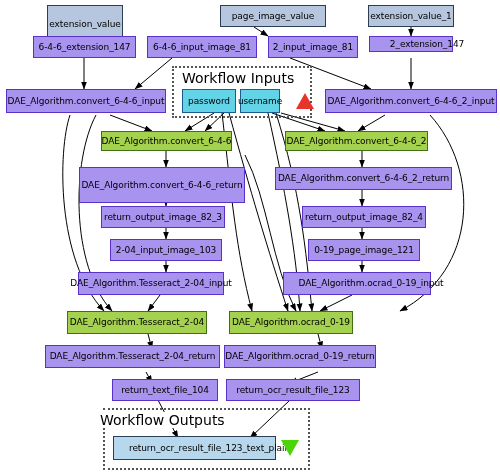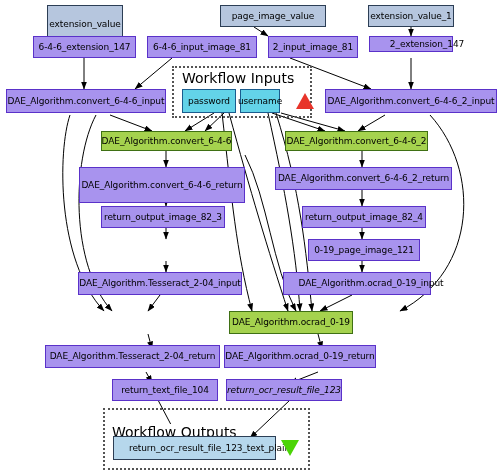--- a/index.html
+++ b/index.html
@@ -156,21 +156,21 @@
 
       <path d="M158,400 L178,438"></path>
       <path d="M290,400 L250,438"></path>
     </g>
   </svg>
 
   <div class="cluster" style="left:172px; top:66px; width:140px; height:52px;"></div>
   <div class="cluster-label" style="left:181px; top:70px;">Workflow Inputs</div>
 
   <div class="cluster" style="left:103px; top:408px; width:207px; height:62px;"></div>
-  <div class="cluster-label" style="left:111px; top:412px;margin-top:12px;">Workflow Outputs</div>
+  <div class="cluster-label" style="left:99px; top:412px;">Workflow Outputs</div>
 
   <div class="node src" style="left:47px; top:5px; width:76px; height:38px;">
     <span>extension_value</span>
   </div>
   <div class="node src" style="left:220px; top:5px; width:106px; height:22px;">
     <span>page_image_value</span>
   </div>
   <div class="node src" style="left:368px; top:5px; width:86px; height:22px;">
     <span>extension_value_1</span>
   </div>
@@ -217,46 +217,52 @@
     <span>DAE_Algorithm.convert_6-4-6_2_return</span>
   </div>
 
   <div class="node data" style="left:101px; top:206px; width:124px; height:22px;">
     <span>return_output_image_82_3</span>
   </div>
   <div class="node data" style="left:302px; top:206px; width:124px; height:22px;">
     <span>return_output_image_82_4</span>
   </div>
 
+  <div class="node data" style="left:110px; top:239px; width:112px; height:22px;">
+    <span>2-04_input_image_103</span>
+  </div>
   <div class="node data" style="left:308px; top:239px; width:112px; height:22px;">
     <span>0-19_page_image_121</span>
   </div>
 
-  <div class="node data" style="left:78px; top:272px; width:164px; height:23px;">
+  <div class="node data" style="left:78px; top:272px; width:146px; height:23px;">
     <span>DAE_Algorithm.Tesseract_2-04_input</span>
   </div>
   <div class="node data" style="left:283px; top:272px; width:148px; height:23px;padding-left:28px;">
     <span>DAE_Algorithm.ocrad_0-19_input</span>
   </div>
 
+  <div class="node proc" style="left:67px; top:311px; width:140px; height:23px;">
+    <span>DAE_Algorithm.Tesseract_2-04</span>
+  </div>
   <div class="node proc" style="left:229px; top:311px; width:124px; height:23px;">
     <span>DAE_Algorithm.ocrad_0-19</span>
   </div>
 
   <div class="node data" style="left:45px; top:345px; width:175px; height:23px;">
     <span>DAE_Algorithm.Tesseract_2-04_return</span>
   </div>
   <div class="node data" style="left:224px; top:345px; width:152px; height:23px;">
     <span>DAE_Algorithm.ocrad_0-19_return</span>
   </div>
 
   <div class="node data" style="left:112px; top:379px; width:106px; height:22px;">
     <span>return_text_file_104</span>
   </div>
-  <div class="node data" style="left:226px; top:379px; width:116px; height:22px;font-style:italic;">
+  <div class="node data" style="left:226px; top:379px; width:134px; height:22px;">
     <span>return_ocr_result_file_123</span>
   </div>
 
   <div class="node output" style="left:113px; top:436px; width:163px; height:24px;">
     <span>return_ocr_result_file_123_text_plain</span>
   </div>
   <div class="tri tri-down" style="left:281px; top:440px;"></div>
 
 </div>
 

